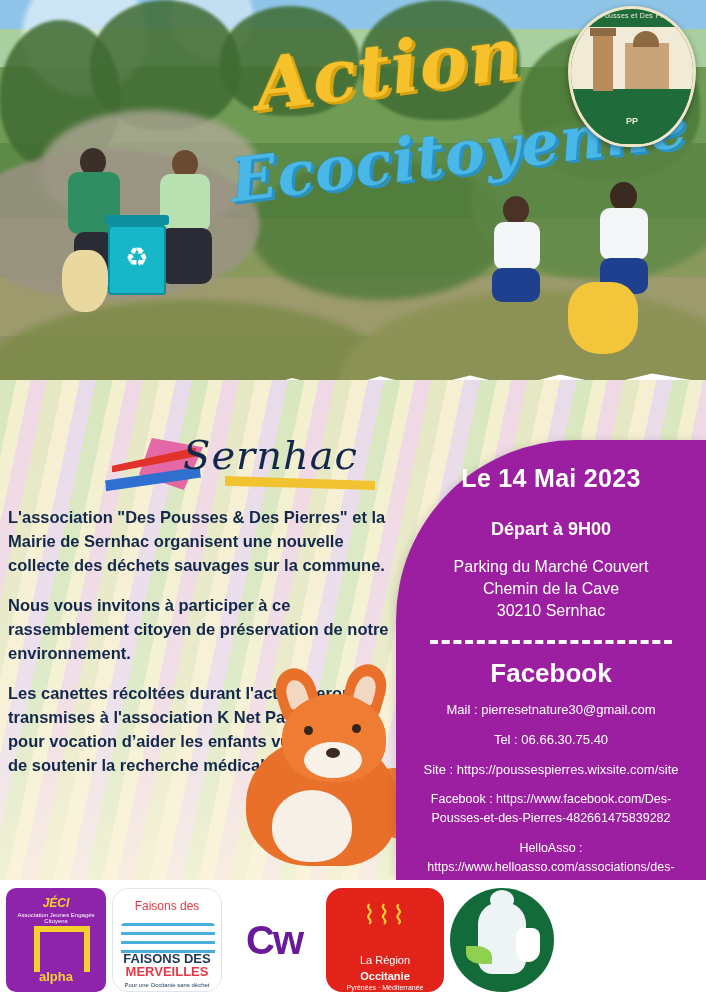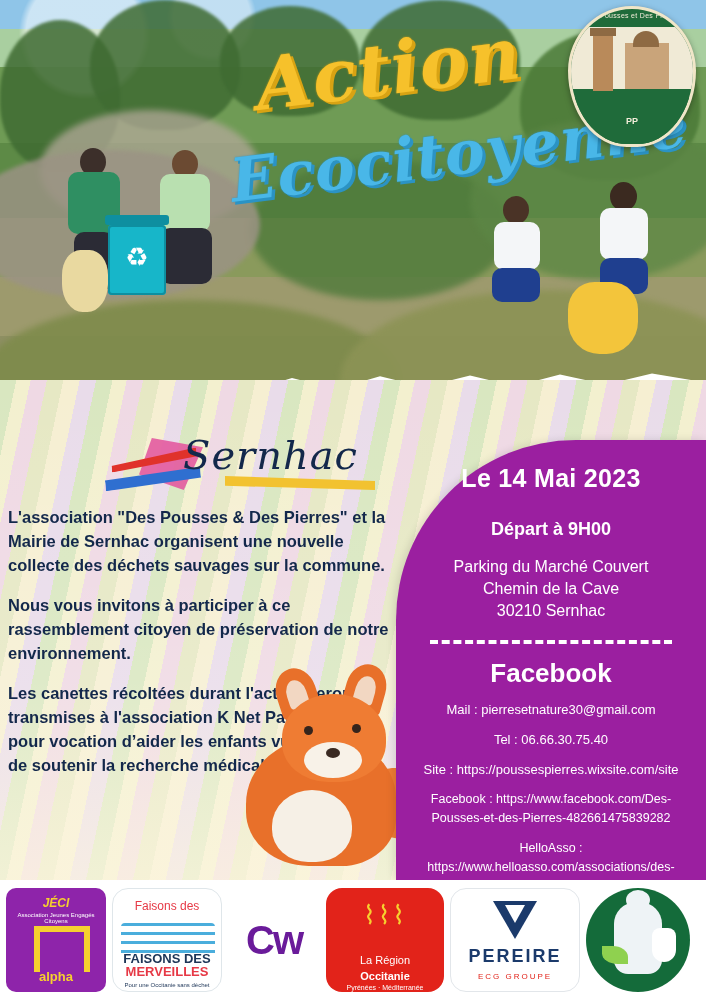--- a/index.html
+++ b/index.html
@@ -342,25 +342,20 @@
       <div class="cw">Cw</div>
     </div>
 
     <div class="sp sp4">
       <div class="occ-mark">⌇⌇⌇</div>
       <div class="occ1">La Région</div>
       <div class="occ2">Occitanie</div>
       <div class="occ3">Pyrénées · Méditerranée</div>
     </div>
 
-    <div class="sp sp5">
-      <div class="pv"></div>
-      <div class="p1">PEREIRE</div>
-      <div class="p2">ECG GROUPE</div>
-    </div>
 
     <div class="sp sp6">
       <div class="mascot"></div>
       <div class="bag"></div>
       <div class="leaf"></div>
     </div>
 
   </div>
 
 </div>

